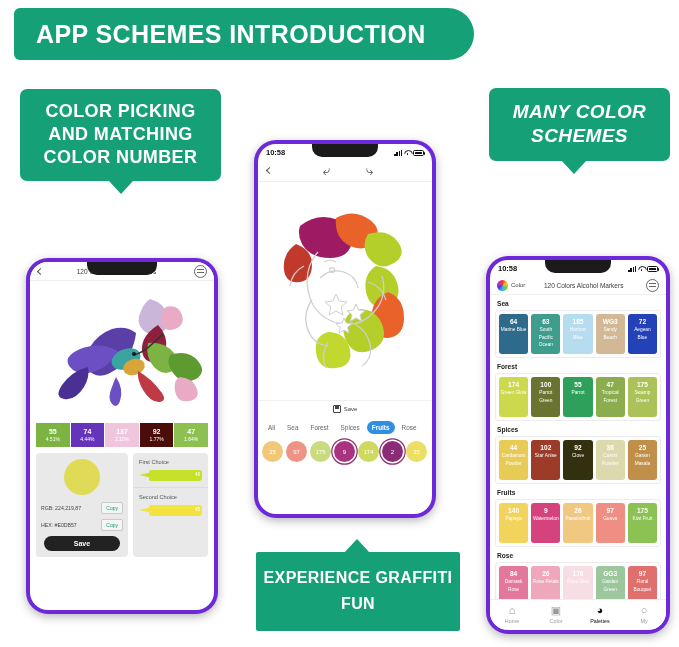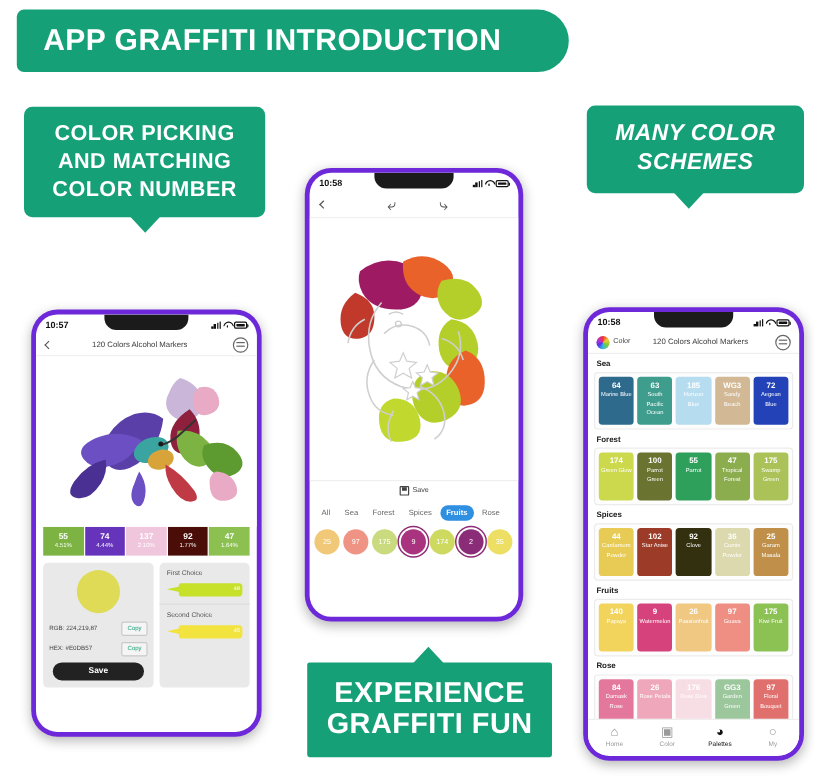--- a/index.html
+++ b/index.html
@@ -57,21 +57,21 @@
     left: 72px; bottom: -13px;
     border-left: 13px solid transparent;
     border-right: 13px solid transparent;
     border-top: 14px solid #16a077;
   }
 
   .banner-bottom {
     left: 256px; top: 552px;
     width: 204px; padding: 13px 6px 14px;
     border-radius: 2px;
-    font-size: 24px; line-height: 26px;
+    font-size: 16px; line-height: 26px;
   }
   .banner-bottom .banner-tail {
     left: 88px; top: -13px;
     border-left: 13px solid transparent;
     border-right: 13px solid transparent;
     border-bottom: 14px solid #16a077;
   }
 
   
   .phone {
@@ -291,53 +291,40 @@
     align-items:center; justify-content:center; gap: 1.5px;
     color: #9a9a9a;
   }
   .nav-item.active { color: #111; }
   .nav-item .nico { font-size: 11px; line-height: 11px; }
   .nav-item .nlbl { font-size: 5.4px; }
 </style>
 </head>
 <body>
 
-<div class="banner banner-title">APP GRAFFITI INTRODUCTION</div>
+<div class="banner banner-title">APP SCHEMES INTRODUCTION</div>
 
 <div class="banner banner-left">
   <span>COLOR PICKING AND MATCHING COLOR NUMBER</span>
   <span class="banner-tail"></span>
 </div>
 
 <div class="banner banner-right">
   <span>MANY COLOR SCHEMES</span>
   <span class="banner-tail"></span>
 </div>
 
 <div class="banner banner-bottom">
   <span>EXPERIENCE GRAFFITI FUN</span>
   <span class="banner-tail"></span>
 </div>
 
 <div class="phone" id="phone-left">
   <div class="phone-inner">
     <div class="notch"></div>
-    <div class="statusbar">
-      <span class="time">10:57</span>
-      <span class="status-icons">
-        <span class="bars">
-            <i></i>
-            <i></i>
-            <i></i>
-            <i></i>
-          </span>
-        <span class="wifi"></span>
-        <span class="batt"></span>
-      </span>
-    </div>
     <div class="appbar">
       <span class="back-chevron"></span>
       <span class="appbar-title">120 Colors Alcohol Markers</span>
       <span class="swap-btn">
           <span></span>
           <span></span>
         </span>
     </div>
 
     <div class="art-area">

